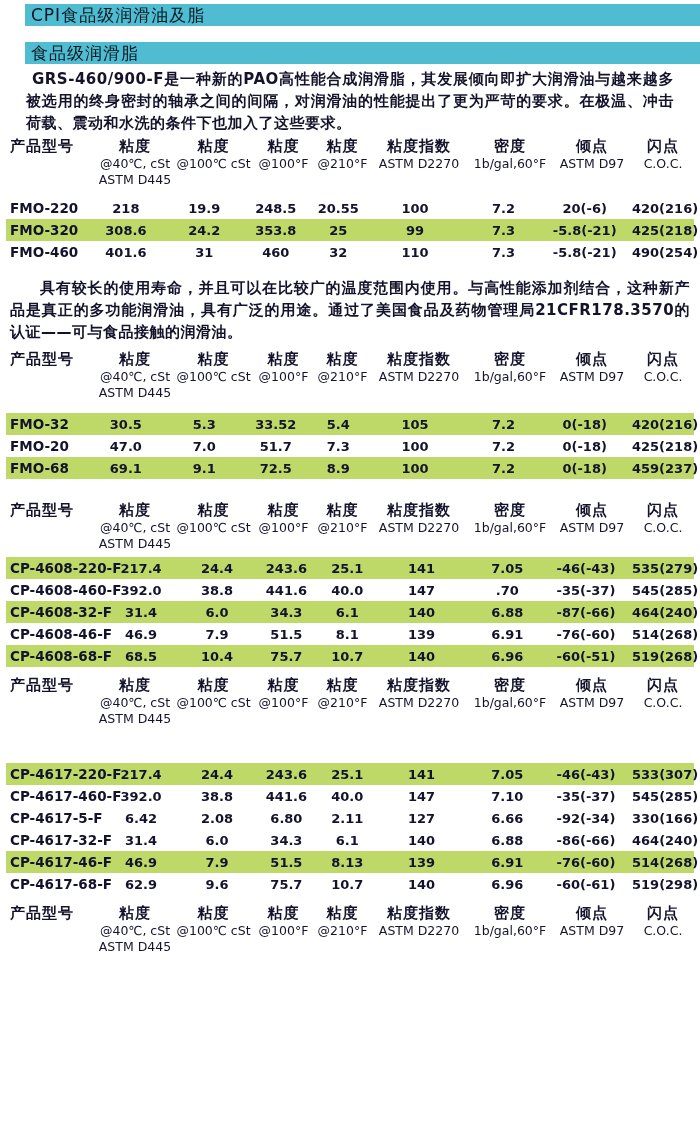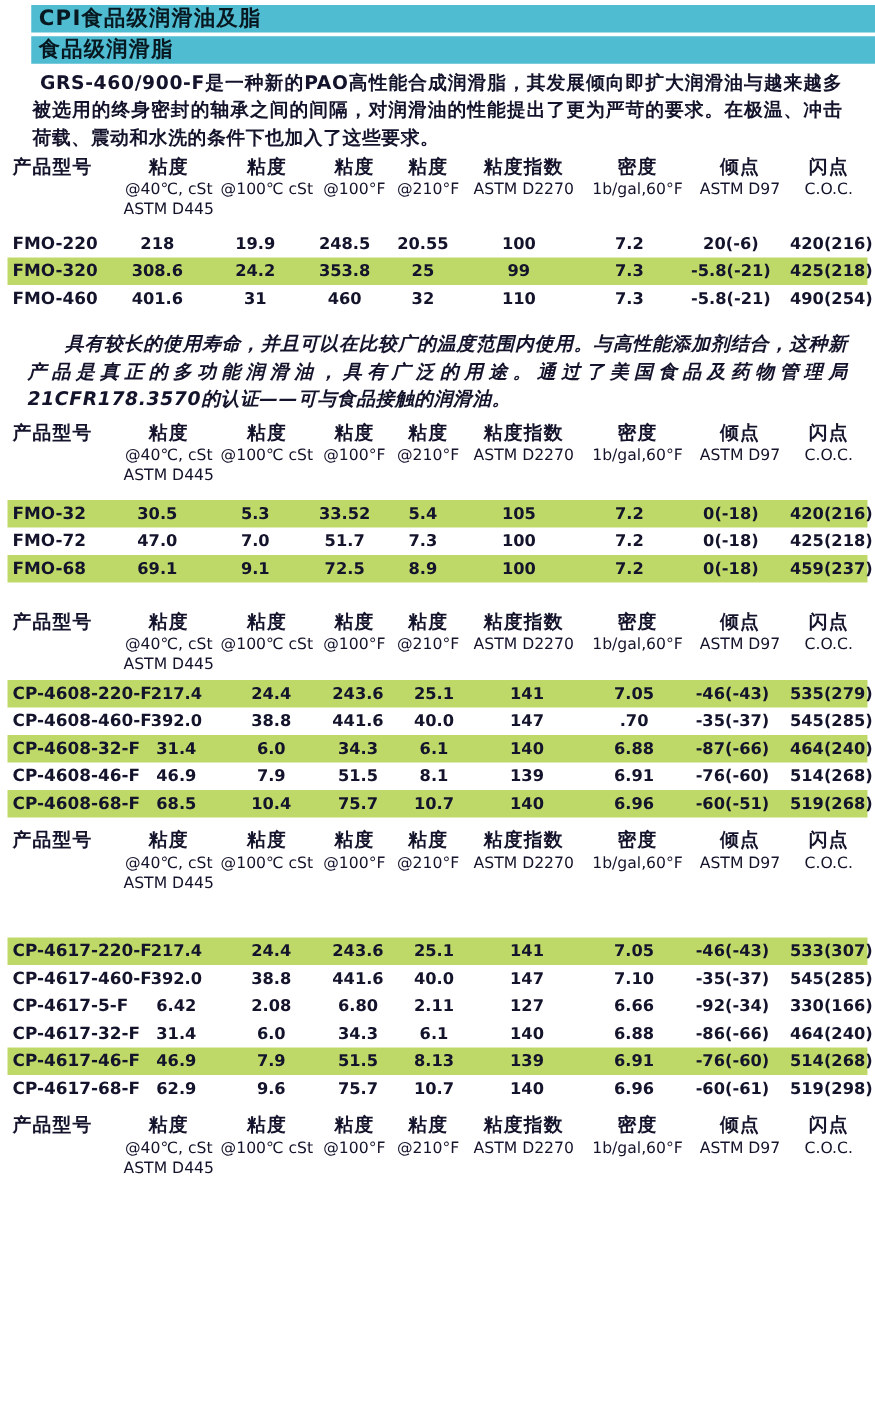--- a/index.html
+++ b/index.html
@@ -13,36 +13,36 @@
     color:#13132b;
     padding-top:4px;
   }
   .bar {
     background:var(--bar-color,#4fbcd2);
     margin-left:25px;
     height:22px;
     line-height:22px;
     padding-left:6px;
     font-size:17px;
-    font-weight:bold;
+    font-weight:normal;
     color:#071820;
     letter-spacing:1px;
   }
-  .bar2 { margin-top:3px; }
+  .bar2 { margin-top:16px; }
   .para {
     font-size:15px;
     font-weight:bold;
     line-height:22px;
     padding:0 26px;
     margin-top:5px;
     text-align:justify;
     letter-spacing:0.5px;
   }
   .para.grease { margin-top:4px; text-indent:6px; }
-  .para.fmo { padding:0 22px; margin:14px 0 0 0; text-indent:30px;font-style:italic; }
+  .para.fmo { padding:0 10px; margin:14px 0 0 0; text-indent:30px; }
   
   .tbl { padding:0 6px; }
   #t0 { margin-top:3px; }
   #t1 { margin-top:7px; }
   #t2 { margin-top:22px; }
   #t3 { margin-top:9px; }
   #t4 { margin-top:9px; }
   .thead { display:flex; align-items:flex-start; }
   .hc { text-align:center; }
   .hl1 { font-size:15px; font-weight:bold; line-height:19px; letter-spacing:1px; }
@@ -200,21 +200,21 @@
         <div class="tc c1">30.5</div>
         <div class="tc c2">5.3</div>
         <div class="tc c3">33.52</div>
         <div class="tc c4">5.4</div>
         <div class="tc c5">105</div>
         <div class="tc c6">7.2</div>
         <div class="tc c7">0(-18)</div>
         <div class="tc c8">420(216)</div>
       </div>
       <div class="trow">
-        <div class="tc model c0">FMO-72</div>
+        <div class="tc model c0">FMO-20</div>
         <div class="tc c1">47.0</div>
         <div class="tc c2">7.0</div>
         <div class="tc c3">51.7</div>
         <div class="tc c4">7.3</div>
         <div class="tc c5">100</div>
         <div class="tc c6">7.2</div>
         <div class="tc c7">0(-18)</div>
         <div class="tc c8">425(218)</div>
       </div>
       <div class="trow hi">

